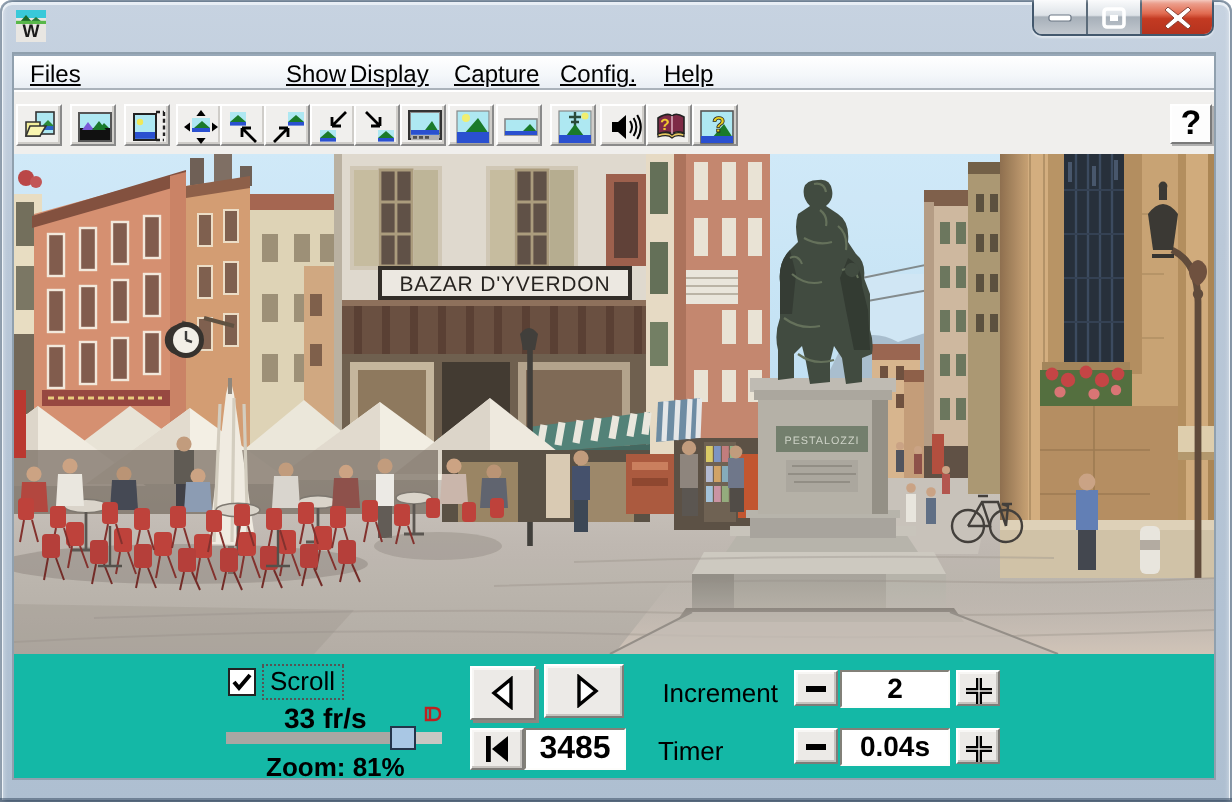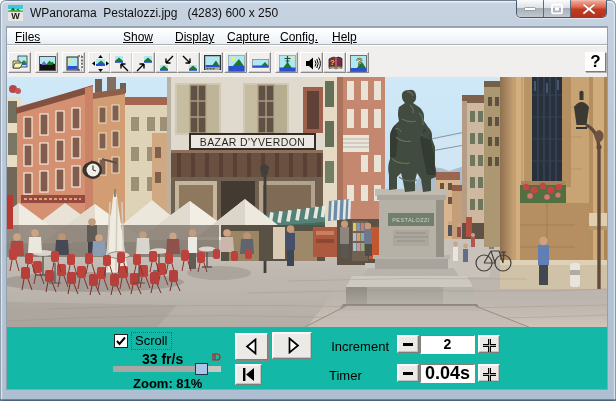--- a/index.html
+++ b/index.html
@@ -48,21 +48,20 @@
 <body>
 <div id="win">
   <svg id="appicon" viewBox="0 0 15 16">
     <rect x="0" y="0" width="15" height="16" fill="#e8e6e2"></rect>
     <rect x="0" y="0" width="15" height="4" fill="#39c9d9"></rect>
     <path d="M2 6 L5 2.5 L8 6 Z" fill="#1c6a2a"></path>
     <path d="M7 6 L10 3.5 L13 6 Z" fill="#2a7a3a"></path>
     <rect x="0" y="5.4" width="15" height="1.6" fill="#58b84a"></rect>
     <text x="7.5" y="13.5" font-size="9" font-weight="bold" text-anchor="middle" fill="#1a1a1a">W</text>
   </svg>
-  <div id="titletext">WPanorama  Pestalozzi.jpg   (4283) 600 x 250</div>
   <div id="capbtns">
     <div class="cb">
         <svg width="13" height="5" viewBox="0 0 13 5">
           <rect x="1" y="1" width="11" height="3" rx="1" fill="#fff" stroke="#6a7684" stroke-width="0.6"></rect>
         </svg>
       </div>
     <div class="cb">
         <svg width="12" height="11" viewBox="0 0 12 11">
           <rect x="1" y="1" width="10" height="9" rx="1.5" fill="none" stroke="#fff" stroke-width="1.8"></rect>
           <rect x="4" y="4" width="4" height="3" fill="#fff"></rect>
@@ -70,21 +69,21 @@
       </div>
     <div class="cb">
         <svg width="13" height="11" viewBox="0 0 13 11">
           <path d="M1.5 0 L6.5 4 L11.5 0 L13 1.5 L8.5 5.5 L13 9.5 L11.5 11 L6.5 7 L1.5 11 L0 9.5 L4.5 5.5 L0 1.5 Z" fill="#fff" stroke="#8a4438" stroke-width="0.5"></path>
         </svg>
       </div>
   </div>
   <div id="client">
     <div id="menubar">
       <span class="mi" style="left:8px">Files</span>
-      <span class="mi" style="left:116px">Show</span>
+      <span class="mi" style="left:136px">Show</span>
       <span class="mi" style="left:168px">Display</span>
       <span class="mi" style="left:220px">Capture</span>
       <span class="mi" style="left:273px">Config.</span>
       <span class="mi" style="left:325px">Help</span>
     </div>
     <div id="toolbar">
       <div class="tb" style="left:1px">
           <svg width="17" height="17" viewBox="0 0 17 17">
         <rect x="6" y="1" width="9" height="11" fill="#aee8f2" stroke="#333" stroke-width="0.8"></rect>
         <path d="M9 8 L12 5 L15 8 Z" fill="#2a8a3a"></path>
@@ -712,40 +711,41 @@
         <svg style="position:absolute;left:15px;top:4px" width="12" height="17" viewBox="0 0 12 17">
             <path d="M1.5 1.5 L10 8.5 L1.5 15.5 Z" fill="#fff" stroke="#000" stroke-width="1.7"></path>
           </svg>
         </div>
       <div class="raised" style="position:absolute;left:228px;top:37px;width:27px;height:21px">
         <svg style="position:absolute;left:6px;top:3px" width="13" height="13" viewBox="0 0 13 13">
             <rect x="1" y="0" width="2.4" height="13" fill="#000"></rect>
             <path d="M12 0 L12 13 L4 6.5 Z" fill="#000"></path>
           </svg>
         </div>
+      <div class="whitebox bold" style="position:absolute;left:255px;top:37px;width:51px;height:21px;font-size:16px;text-align:center;line-height:19px">3485</div>
       <span style="position:absolute;left:322px;top:12px;width:60px;text-align:right;font-size:13px">Increment</span>
       <span style="position:absolute;left:322px;top:41px;width:60px;font-size:13px">Timer</span>
       <div class="raised" style="position:absolute;left:390px;top:8px;width:22px;height:18px">
           <svg style="position:absolute;left:5px;top:7px" width="10" height="3">
             <rect width="10" height="3" fill="#000"></rect>
           </svg>
         </div>
       <div class="whitebox bold" style="position:absolute;left:413px;top:8px;width:55px;height:19px;font-size:14px;text-align:center;line-height:17px">2</div>
       <div class="raised" style="position:absolute;left:471px;top:8px;width:22px;height:18px">
           <svg style="position:absolute;left:4px;top:3px" width="13" height="13" viewBox="0 0 13 13">
             <path d="M5 0 H8 V5 H13 V8 H8 V13 H5 V8 H0 V5 H5 Z" fill="#000"></path>
             <path d="M6.5 0 V13 M0 6.5 H13" stroke="#efede9" stroke-width="0.7"></path>
           </svg>
         </div>
       <div class="raised" style="position:absolute;left:390px;top:37px;width:22px;height:18px">
           <svg style="position:absolute;left:5px;top:7px" width="10" height="3">
             <rect width="10" height="3" fill="#000"></rect>
           </svg>
         </div>
-      <div class="whitebox bold" style="position:absolute;left:413px;top:37px;width:55px;height:19px;font-size:18px;text-align:center;line-height:17px">0.04s</div>
+      <div class="whitebox bold" style="position:absolute;left:413px;top:37px;width:55px;height:19px;font-size:14px;text-align:center;line-height:17px">0.04s</div>
       <div class="raised" style="position:absolute;left:471px;top:37px;width:22px;height:18px">
           <svg style="position:absolute;left:4px;top:3px" width="13" height="13" viewBox="0 0 13 13">
             <path d="M5 0 H8 V5 H13 V8 H8 V13 H5 V8 H0 V5 H5 Z" fill="#000"></path>
             <path d="M6.5 0 V13 M0 6.5 H13" stroke="#efede9" stroke-width="0.7"></path>
           </svg>
         </div>
     </div>
   </div>
 </div>
 

